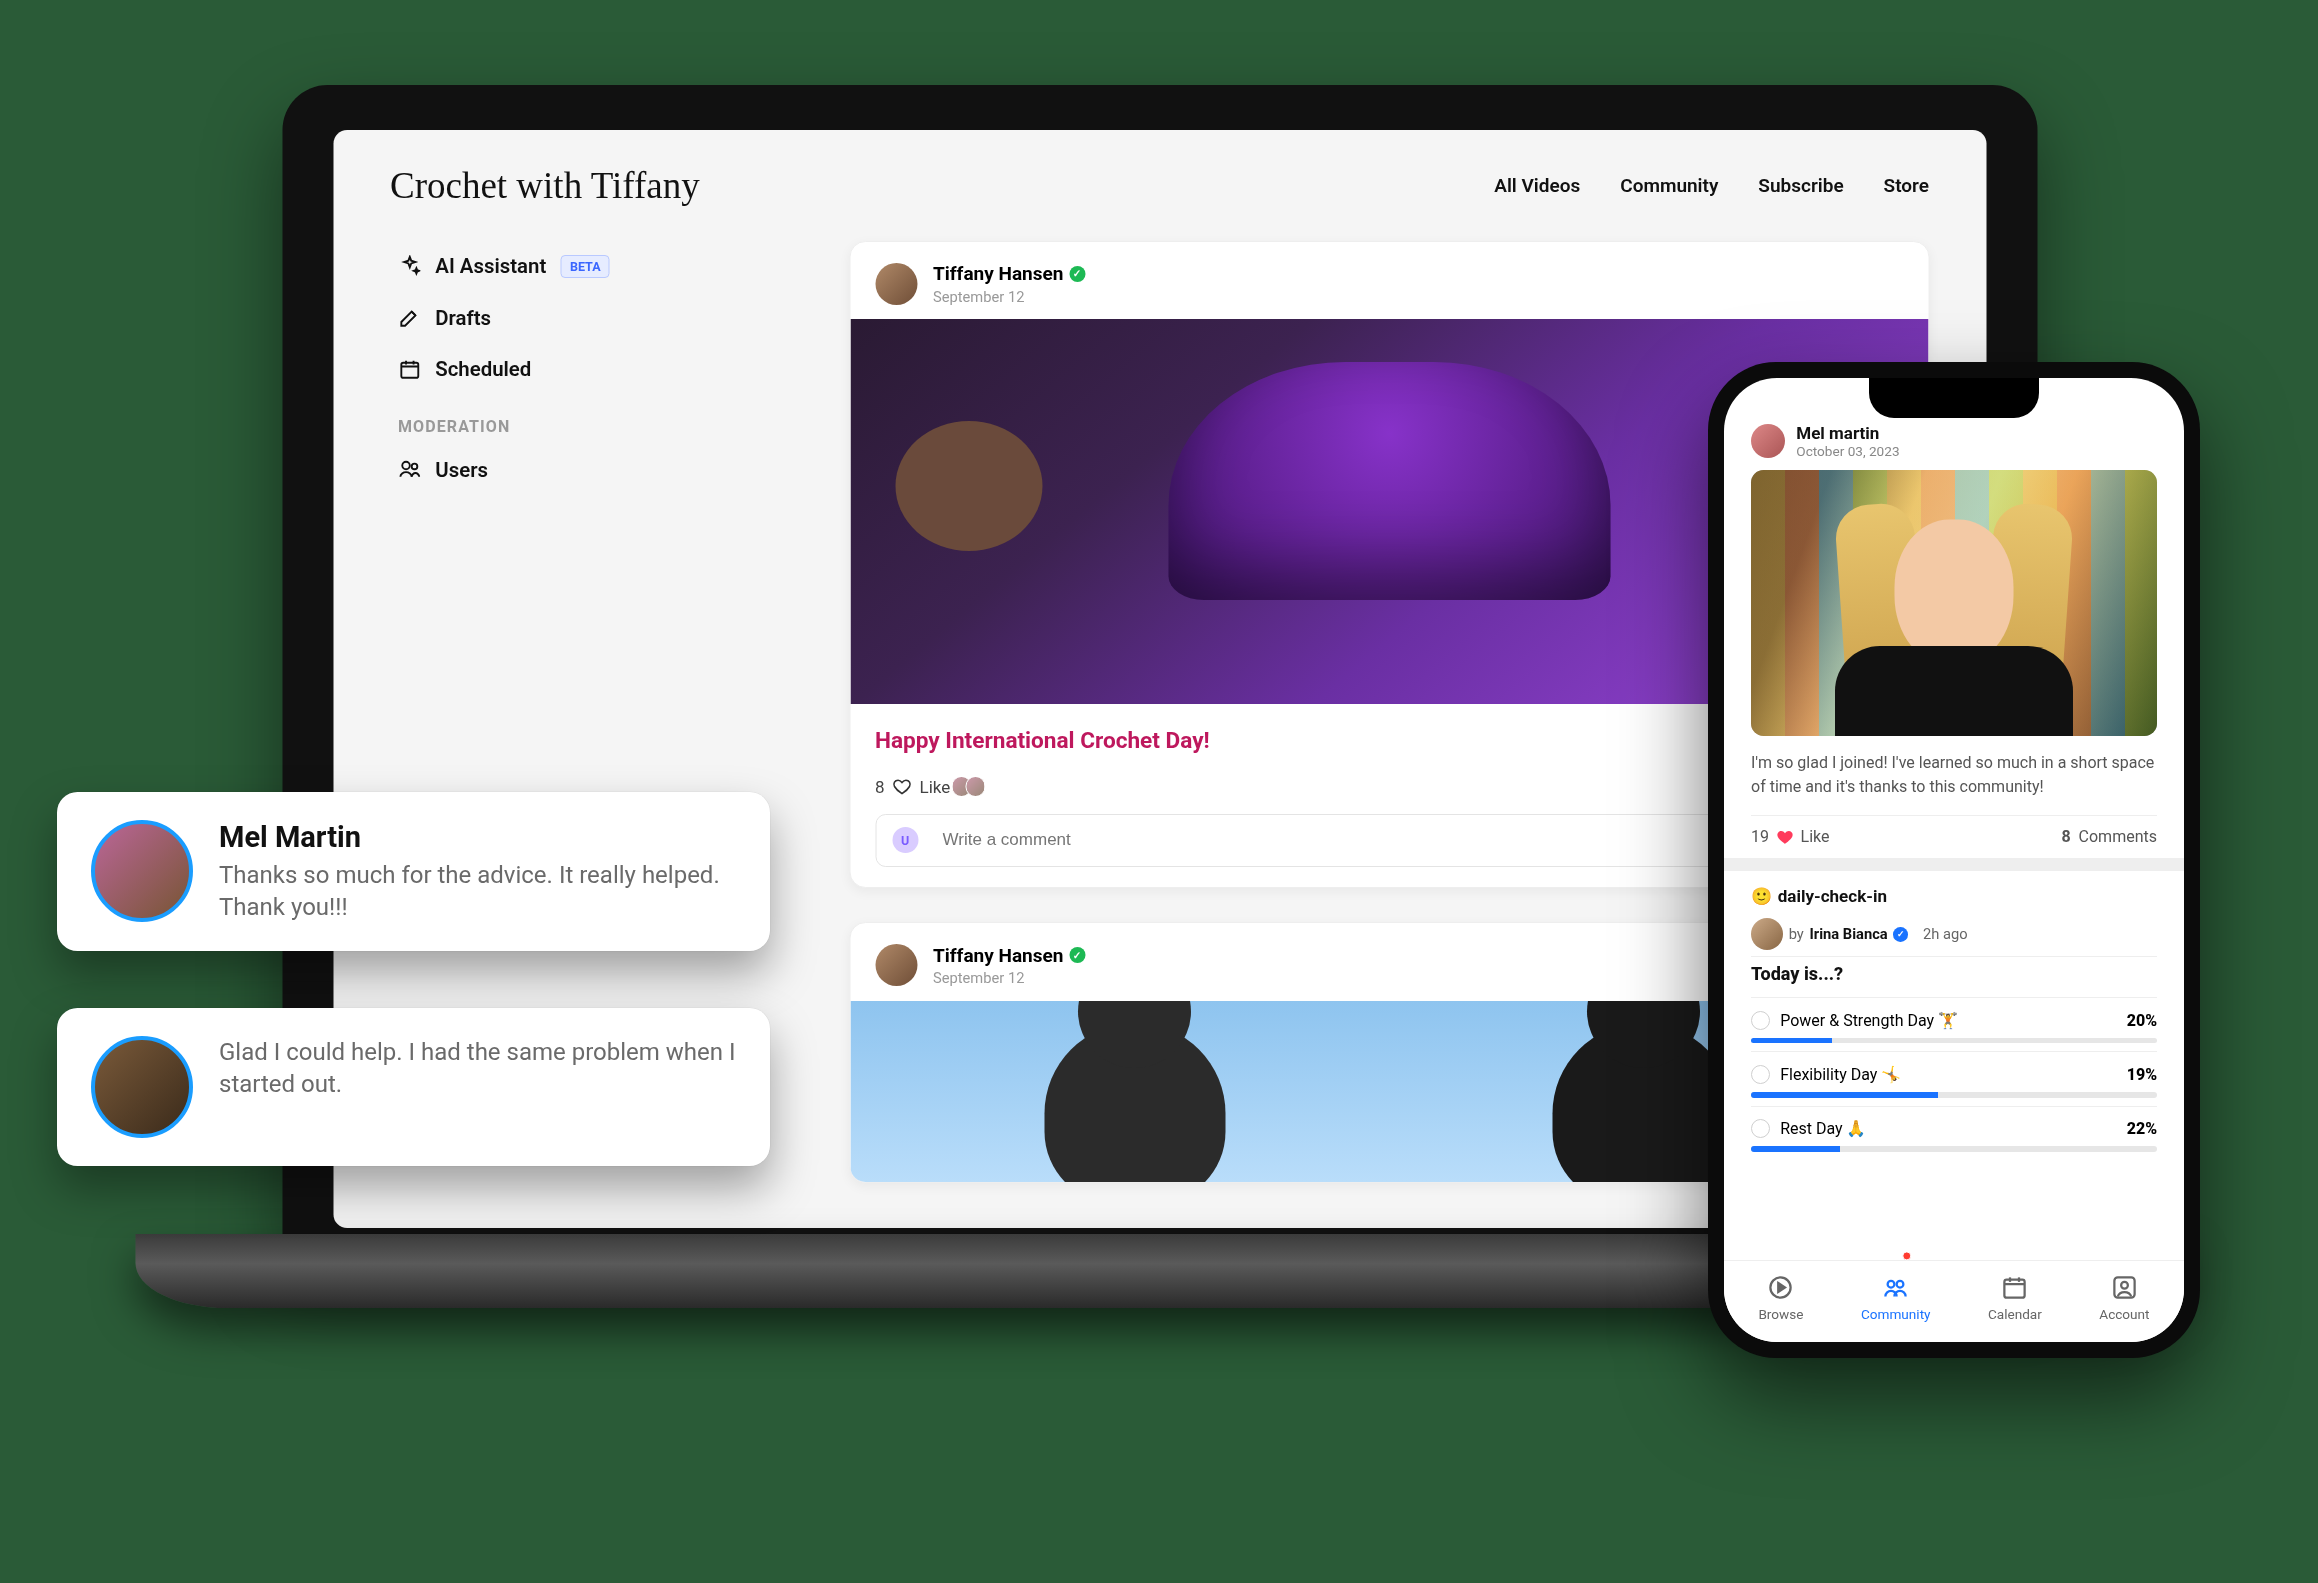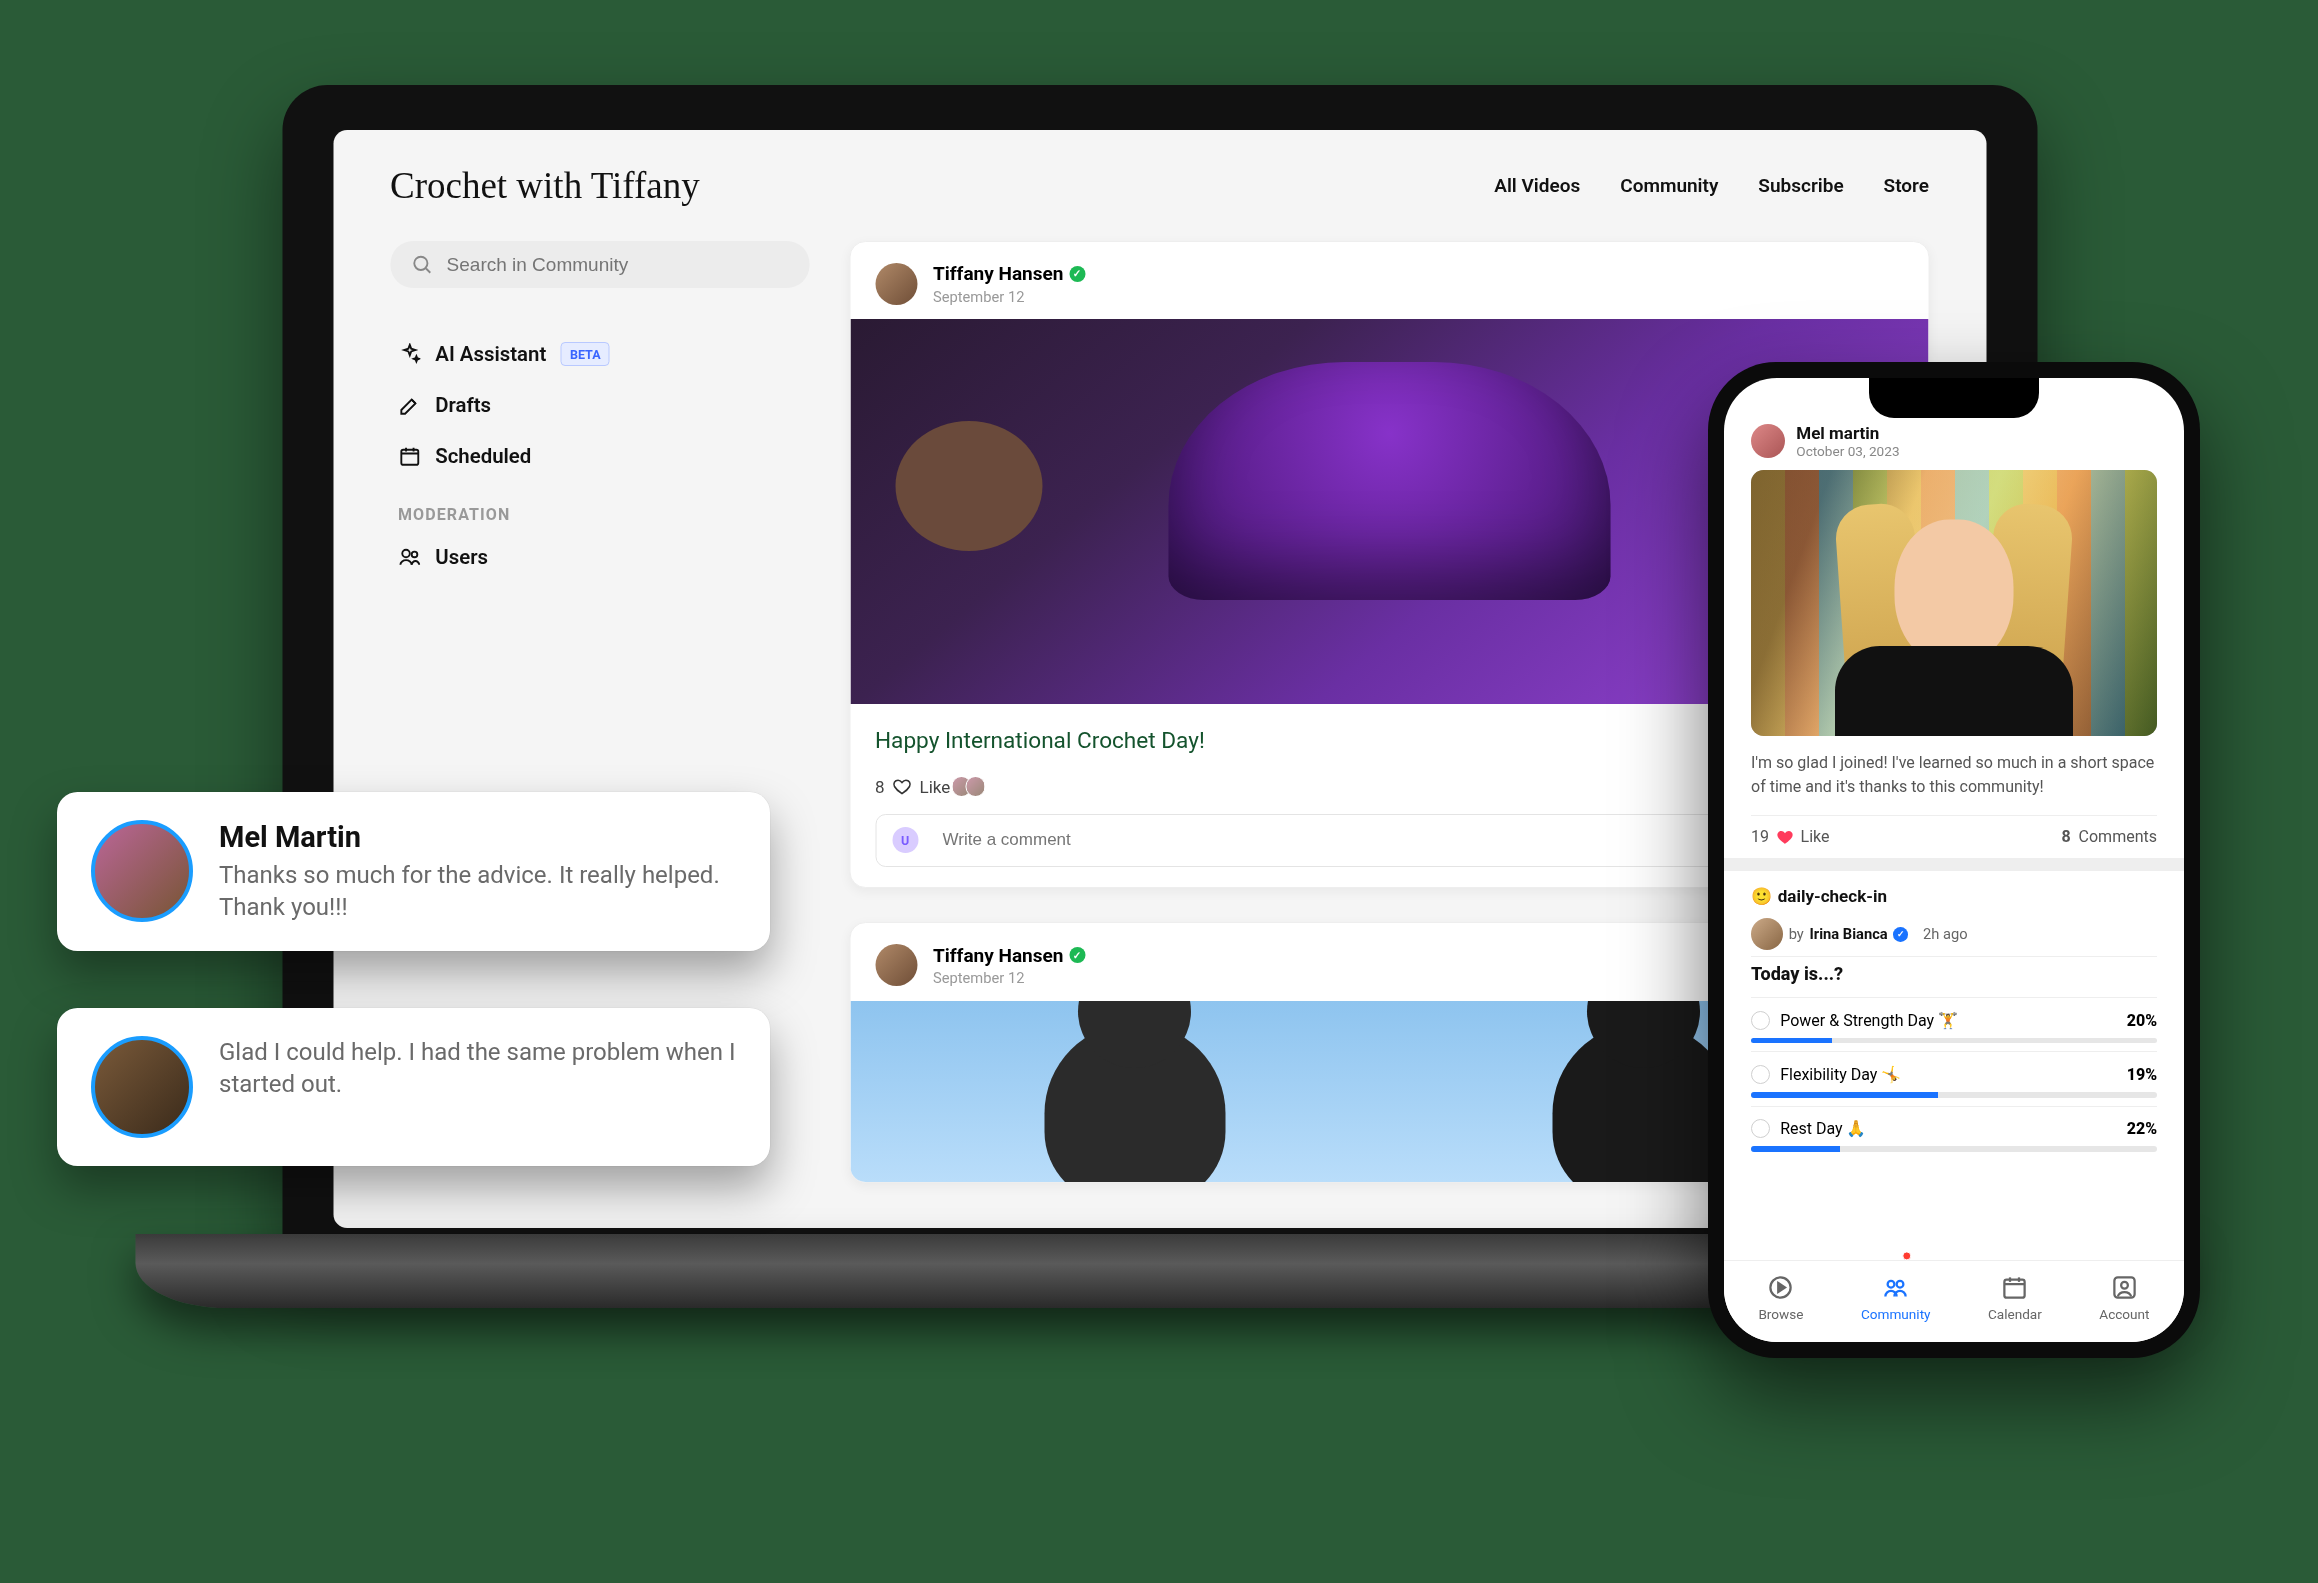--- a/index.html
+++ b/index.html
@@ -166,21 +166,21 @@
     background:#2b2b2b; border-radius:50% 50% 40% 40%;
   }
   .silhouette.a { left:18%; }
   .silhouette.b { right:18%; background:#1a1a1a; }
   .silhouette::after {
     content:""; position:absolute; left:50%; top:-68px; transform:translateX(-50%);
     width:113px; height:113px; border-radius:50%;
     background:inherit;
   }
 
-  .post-title { font-size: 22.6px; font-weight: 400; padding: 22.6px 25px 17px 25px; color:#14532d;}
+  .post-title { font-size: 22.6px; font-weight: 700; padding: 22.6px 25px 17px 25px; color:#be185d;}
   .post-actions {
     display:flex; align-items:center; justify-content:space-between;
     padding: 5.7px 25px 17px 25px;
     font-size:17px; color:#444;
   }
   .like-cluster { display:flex; align-items:center; gap:8px; }
   .like-cluster svg { width:19px;height:19px; }
   .mini-avatars { display:flex; }
   .mini-avatars span {
     width:20.4px;height:20.4px;border-radius:50%;
@@ -352,27 +352,20 @@
         <a>All Videos</a>
         <a>Community</a>
         <a>Subscribe</a>
         <a>Store</a>
       </nav>
     </header>
 
     <div class="body-row">
 
       <aside class="sidebar">
-        <div class="search-box">
-          <svg viewBox="0 0 24 24" fill="none" stroke="#888" stroke-width="2">
-              <circle cx="11" cy="11" r="7"></circle>
-              <line x1="16.5" y1="16.5" x2="21" y2="21"></line>
-            </svg>
-          <input placeholder="Search in Community" style="">
-        </div>
 
         <div class="sidebar-item">
           <svg viewBox="0 0 24 24" fill="none" stroke="#111" stroke-width="2">
               <path d="M12 2l1.5 4L18 7.5 13.5 9 12 13l-1.5-4L6 7.5 10.5 6z"></path>
               <path d="M19 14l.8 2 2 .8-2 .8-.8 2-.8-2-2-.8 2-.8z"></path>
             </svg>
           <span>AI Assistant</span>
           <span class="badge-beta">BETA</span>
         </div>
 

